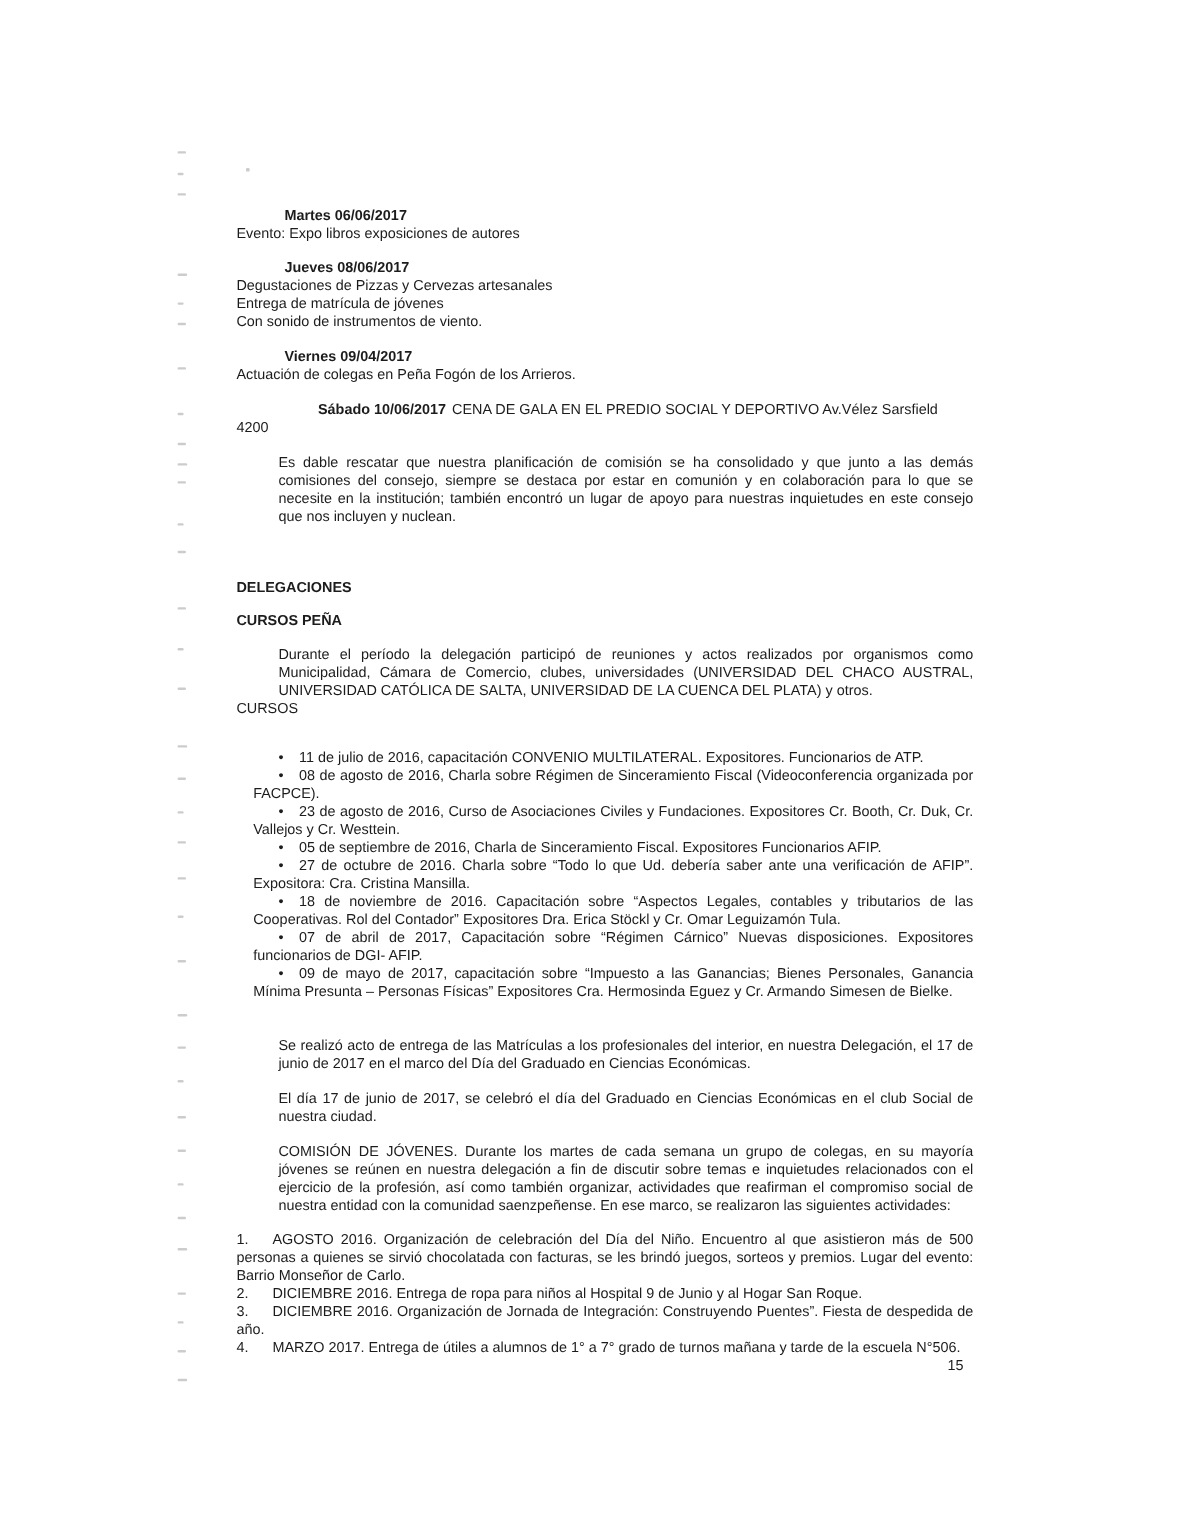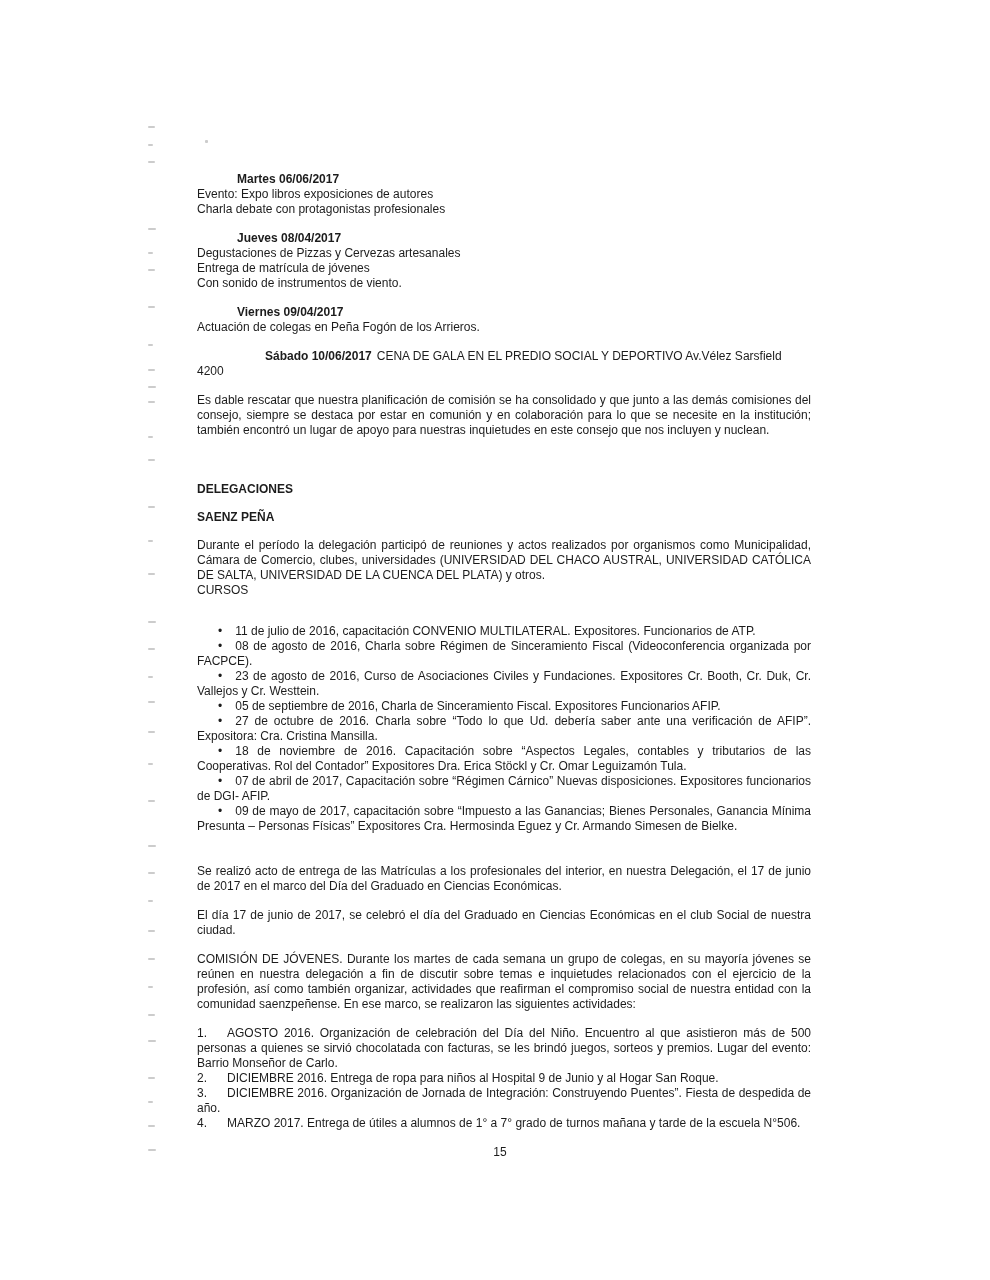--- a/index.html
+++ b/index.html
@@ -11,32 +11,32 @@
     background:#ffffff;
     overflow:hidden;
     font-family:"Liberation Sans","DejaVu Sans",sans-serif;
     font-size:12px;
     line-height:15px;
     color:#1c1c1c;
   }
   .content { position:absolute; left:197px; top:172px; width:614px; }
   .b { font-weight:bold;padding-left:40px; }
   .blk { margin-bottom:14px; }
-  .jus { text-align:justify; }
+  .jus { text-align:justify;margin-left:35px; }
   .event { margin-bottom:14px; }
   .gala .b { margin-right:5px;margin-left:28px; }
   .section-title { font-weight:bold; margin-bottom:13px; }
   .delegaciones { margin-top:44px; }
   .cursos-label { margin-bottom:26px; }
   .cursos-list { margin-bottom:30px; }
-  .bullet { text-align:justify; text-indent:21px; }
+  .bullet { text-align:justify; text-indent:21px;margin-left:14px; }
   .bullet .glyph { margin-right:13px; }
   .numbered { text-align:justify; }
   .numbered .num { display:inline-block; width:30px; }
-  .pageno { text-align:center; margin-top:14px; padding-right:8px; }
+  .pageno { text-align:right; padding-right:8px; }
   .marks .mark {
     position:absolute;
     left:148px;
     width:7px;
     height:2px;
     background:#9a9a9a;
     opacity:.5;
     border-radius:1px;
   }
 </style>
@@ -82,44 +82,43 @@
     <div class="mark" style="top:1125px"></div>
     <div class="mark" style="top:1149px;width:8px"></div>
     <div class="mark" style="top:140px;left:205px;width:3px;height:3px"></div>
   </div>
 
   <div class="content">
 
     <div class="event">
       <div class="b">Martes 06/06/2017</div>
       <div>Evento: Expo libros exposiciones de autores</div>
-      <div>Charla debate con protagonistas profesionales</div>
     </div>
 
     <div class="event">
-      <div class="b">Jueves 08/04/2017</div>
+      <div class="b">Jueves 08/06/2017</div>
       <div>Degustaciones de Pizzas y Cervezas artesanales</div>
       <div>Entrega de matrícula de jóvenes</div>
       <div>Con sonido de instrumentos de viento.</div>
     </div>
 
     <div class="event">
       <div class="b">Viernes 09/04/2017</div>
       <div>Actuación de colegas en Peña Fogón de los Arrieros.</div>
     </div>
 
     <p class="blk gala">
       <span class="b">Sábado 10/06/2017</span><span>CENA DE GALA EN EL PREDIO SOCIAL Y DEPORTIVO Av.Vélez Sarsfield 4200</span>
     </p>
 
     <p class="blk jus">Es dable rescatar que nuestra planificación de comisión se ha consolidado y que junto a las demás comisiones del consejo, siempre se destaca  por estar en comunión y en colaboración para lo que se necesite en la institución; también encontró un lugar de apoyo para nuestras inquietudes en este consejo que nos incluyen y nuclean.</p>
 
     <div class="section-title delegaciones">DELEGACIONES</div>
 
-    <div class="section-title">SAENZ PEÑA</div>
+    <div class="section-title">CURSOS PEÑA</div>
 
     <p class="jus">Durante el período la delegación participó de reuniones y actos realizados por organismos como Municipalidad, Cámara de Comercio, clubes, universidades (UNIVERSIDAD DEL CHACO AUSTRAL, UNIVERSIDAD CATÓLICA DE SALTA, UNIVERSIDAD DE LA CUENCA DEL PLATA) y otros.</p>
     <div class="cursos-label">CURSOS</div>
 
     <div class="cursos-list">
       <p class="bullet"><span class="glyph">•</span><span>11 de julio de 2016, capacitación CONVENIO MULTILATERAL. Expositores. Funcionarios  de ATP.</span></p>
       <p class="bullet"><span class="glyph">•</span><span>08 de agosto de 2016, Charla sobre Régimen de Sinceramiento Fiscal (Videoconferencia organizada por FACPCE).</span></p>
       <p class="bullet"><span class="glyph">•</span><span>23 de agosto de 2016, Curso de Asociaciones Civiles y Fundaciones. Expositores Cr. Booth, Cr. Duk, Cr. Vallejos y Cr. Westtein.</span></p>
       <p class="bullet"><span class="glyph">•</span><span>05 de septiembre  de 2016, Charla de Sinceramiento Fiscal. Expositores Funcionarios AFIP.</span></p>
       <p class="bullet"><span class="glyph">•</span><span>27 de octubre de 2016. Charla sobre “Todo lo que Ud. debería saber ante una verificación de AFIP”. Expositora: Cra. Cristina Mansilla.</span></p>

